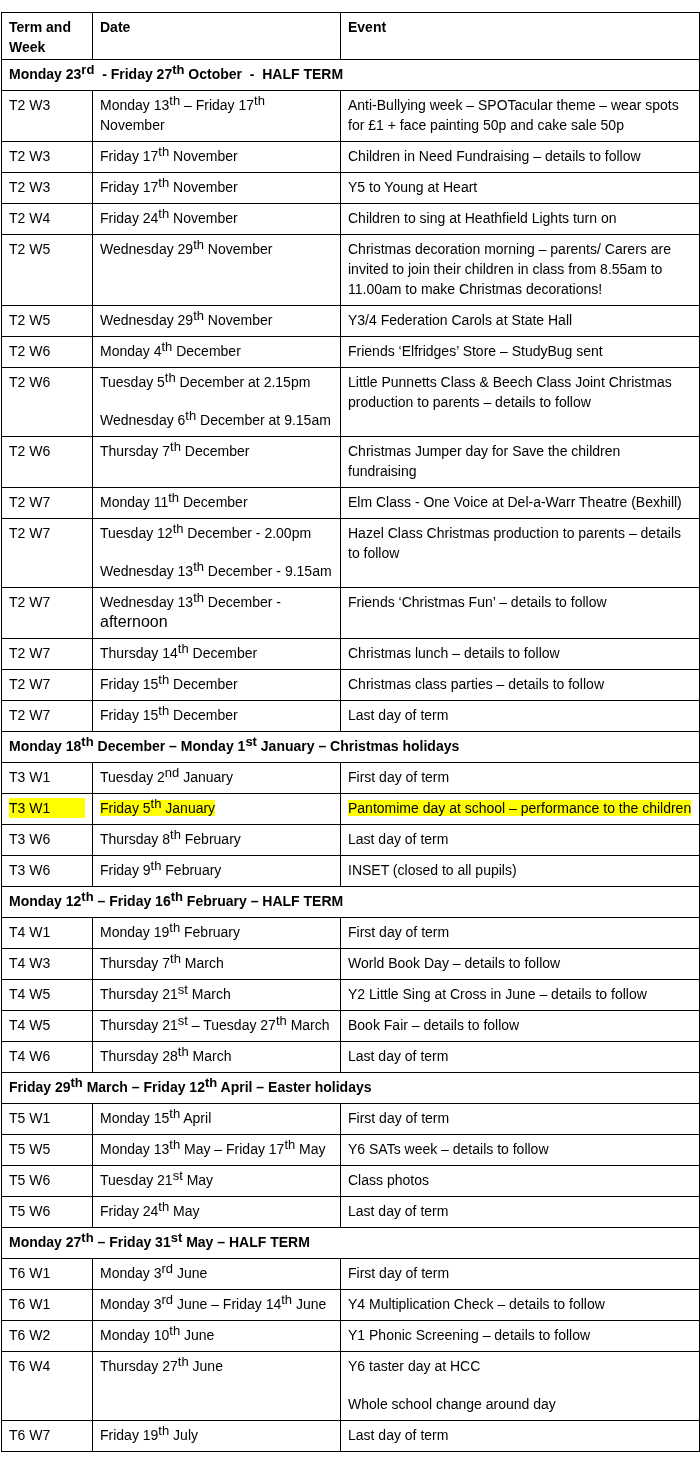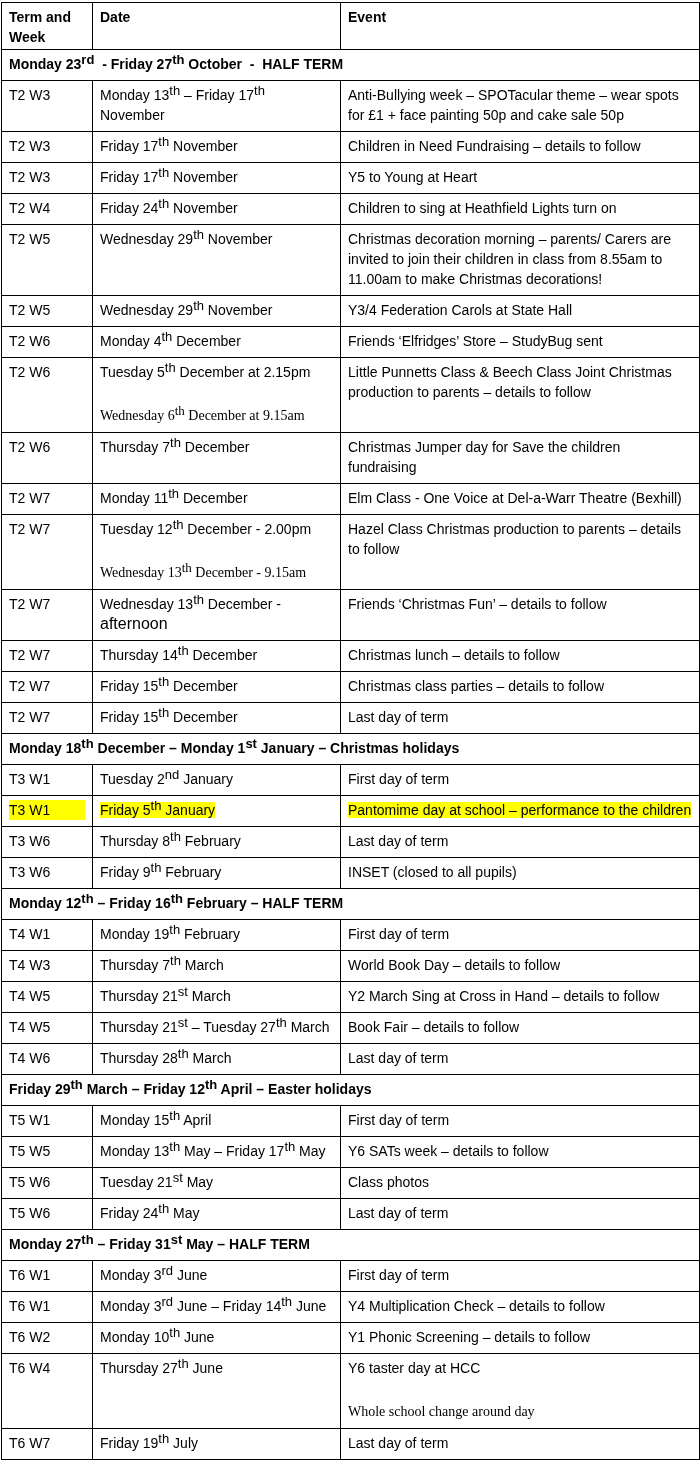--- a/index.html
+++ b/index.html
@@ -4,21 +4,21 @@
 <style>
   html, body {
     margin: 0;
     padding: 0;
     background: #ffffff;
     font-family: "Liberation Sans", "DejaVu Sans", sans-serif;
     color: #000000;
   }
   #doc {
     width: 600px;
-    padding-top: 2px;
+    padding-top: 12px;
   }
   table.cal {
     border-collapse: collapse;
     table-layout: fixed;
     width: 698px;
     margin-left: 1px;
     font-size: 14px;
   }
   table.cal col.c1 { width: 91px; }
   table.cal col.c2 { width: 248px; }
@@ -37,21 +37,21 @@
     height: 40px;
     padding-bottom: 2px;
   }
   td.section {
     text-align: center;
     font-weight: bold;
     padding: 4px 7px 9px 7px;
     white-space: pre-wrap;
   }
   .p { margin: 0; }
-  .p + .p { margin-top: 24px; font-family: Liberation Serif, serif; }
+  .p + .p { margin-top: 18px; }
   sup {
     font-size: 13px;
     line-height: 0;
     vertical-align: baseline;
     position: relative;
     top: -5px;
   }
   .sm { font-size: 16px; }
   td.vmid { vertical-align: middle; margin-left: 19px; }
   tr.hl .txt { background: var(--hl, #ffff00); }
@@ -324,21 +324,21 @@
           </td>
         </tr>
         <tr>
           <td class="c-term">
             <div class="p"><span class="txt">T4 W5</span></div>
           </td>
           <td class="c-date">
             <div class="p"><span class="txt">Thursday 21<sup>st</sup> March</span></div>
           </td>
           <td class="c-event">
-            <div class="p"><span class="txt">Y2 March Sing at Cross in Hand – details to follow</span></div>
+            <div class="p"><span class="txt">Y2 Little Sing at Cross in June – details to follow</span></div>
           </td>
         </tr>
         <tr>
           <td class="c-term">
             <div class="p"><span class="txt">T4 W5</span></div>
           </td>
           <td class="c-date">
             <div class="p"><span class="txt">Thursday 21<sup>st</sup> – Tuesday 27<sup>th</sup> March</span></div>
           </td>
           <td class="c-event">

